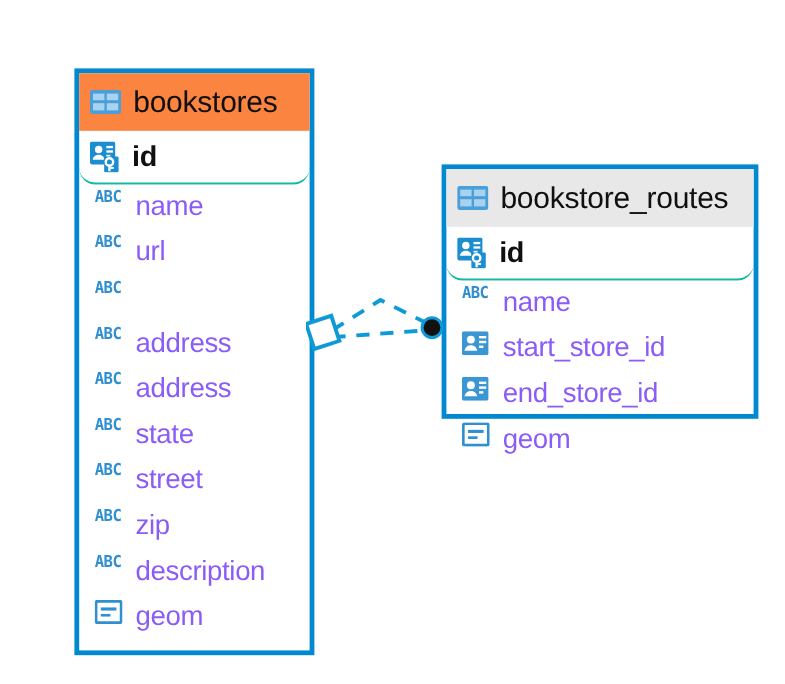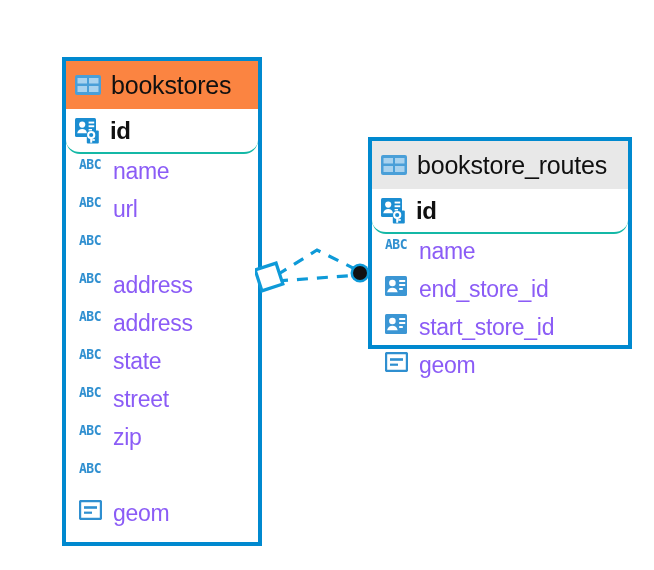--- a/index.html
+++ b/index.html
@@ -190,20 +190,21 @@
       <span class="field-label">street</span>
     </div>
 
     <div class="field-row">
       <span class="icon abc-icon">ABC</span>
       <span class="field-label">zip</span>
     </div>
 
     <div class="field-row">
       <span class="icon abc-icon">ABC</span>
+      <span class="field-label">description</span>
     </div>
 
     <div class="field-row">
       <span class="icon" style="width:28px;">
         <svg width="23" height="20" viewBox="0 0 23 20">
           <rect x="1" y="1" width="21" height="18" rx="1.5" fill="#ffffff" stroke="#2f8fd0" stroke-width="2.4"></rect>
           <rect x="5" y="6.2" width="13" height="2.6" fill="#2f8fd0"></rect>
           <rect x="5" y="11.6" width="8" height="2.2" fill="#2f8fd0"></rect>
         </svg>
       </span>
@@ -257,35 +258,35 @@
       <span class="icon" style="width:28px;">
         <svg width="23" height="20" viewBox="0 0 23 20">
           <rect x="0" y="0" width="22" height="20" rx="1.5" fill="#3b96d4"></rect>
           <circle cx="7.4" cy="7" r="3.3" fill="#ffffff"></circle>
           <path d="M2.1 16.3c0.7-3.2 2.8-4.5 5.3-4.5s4.6 1.3 5.3 4.5z" fill="#ffffff"></path>
           <rect x="14.2" y="4" width="6" height="2" fill="#ffffff"></rect>
           <rect x="14.2" y="8" width="6" height="2" fill="#ffffff"></rect>
           <rect x="14.2" y="12" width="3.6" height="2" fill="#ffffff"></rect>
         </svg>
       </span>
-      <span class="field-label">end_store_id</span>
+      <span class="field-label">start_store_id</span>
     </div>
 
     <div class="field-row">
       <span class="icon" style="width:28px;">
         <svg width="23" height="20" viewBox="0 0 23 20">
           <rect x="0" y="0" width="22" height="20" rx="1.5" fill="#3b96d4"></rect>
           <circle cx="7.4" cy="7" r="3.3" fill="#ffffff"></circle>
           <path d="M2.1 16.3c0.7-3.2 2.8-4.5 5.3-4.5s4.6 1.3 5.3 4.5z" fill="#ffffff"></path>
           <rect x="14.2" y="4" width="6" height="2" fill="#ffffff"></rect>
           <rect x="14.2" y="8" width="6" height="2" fill="#ffffff"></rect>
           <rect x="14.2" y="12" width="3.6" height="2" fill="#ffffff"></rect>
         </svg>
       </span>
-      <span class="field-label">start_store_id</span>
+      <span class="field-label">end_store_id</span>
     </div>
 
     <div class="field-row">
       <span class="icon" style="width:28px;">
         <svg width="23" height="20" viewBox="0 0 23 20">
           <rect x="1" y="1" width="21" height="18" rx="1.5" fill="#ffffff" stroke="#2f8fd0" stroke-width="2.4"></rect>
           <rect x="5" y="6.2" width="13" height="2.6" fill="#2f8fd0"></rect>
           <rect x="5" y="11.6" width="8" height="2.2" fill="#2f8fd0"></rect>
         </svg>
       </span>

